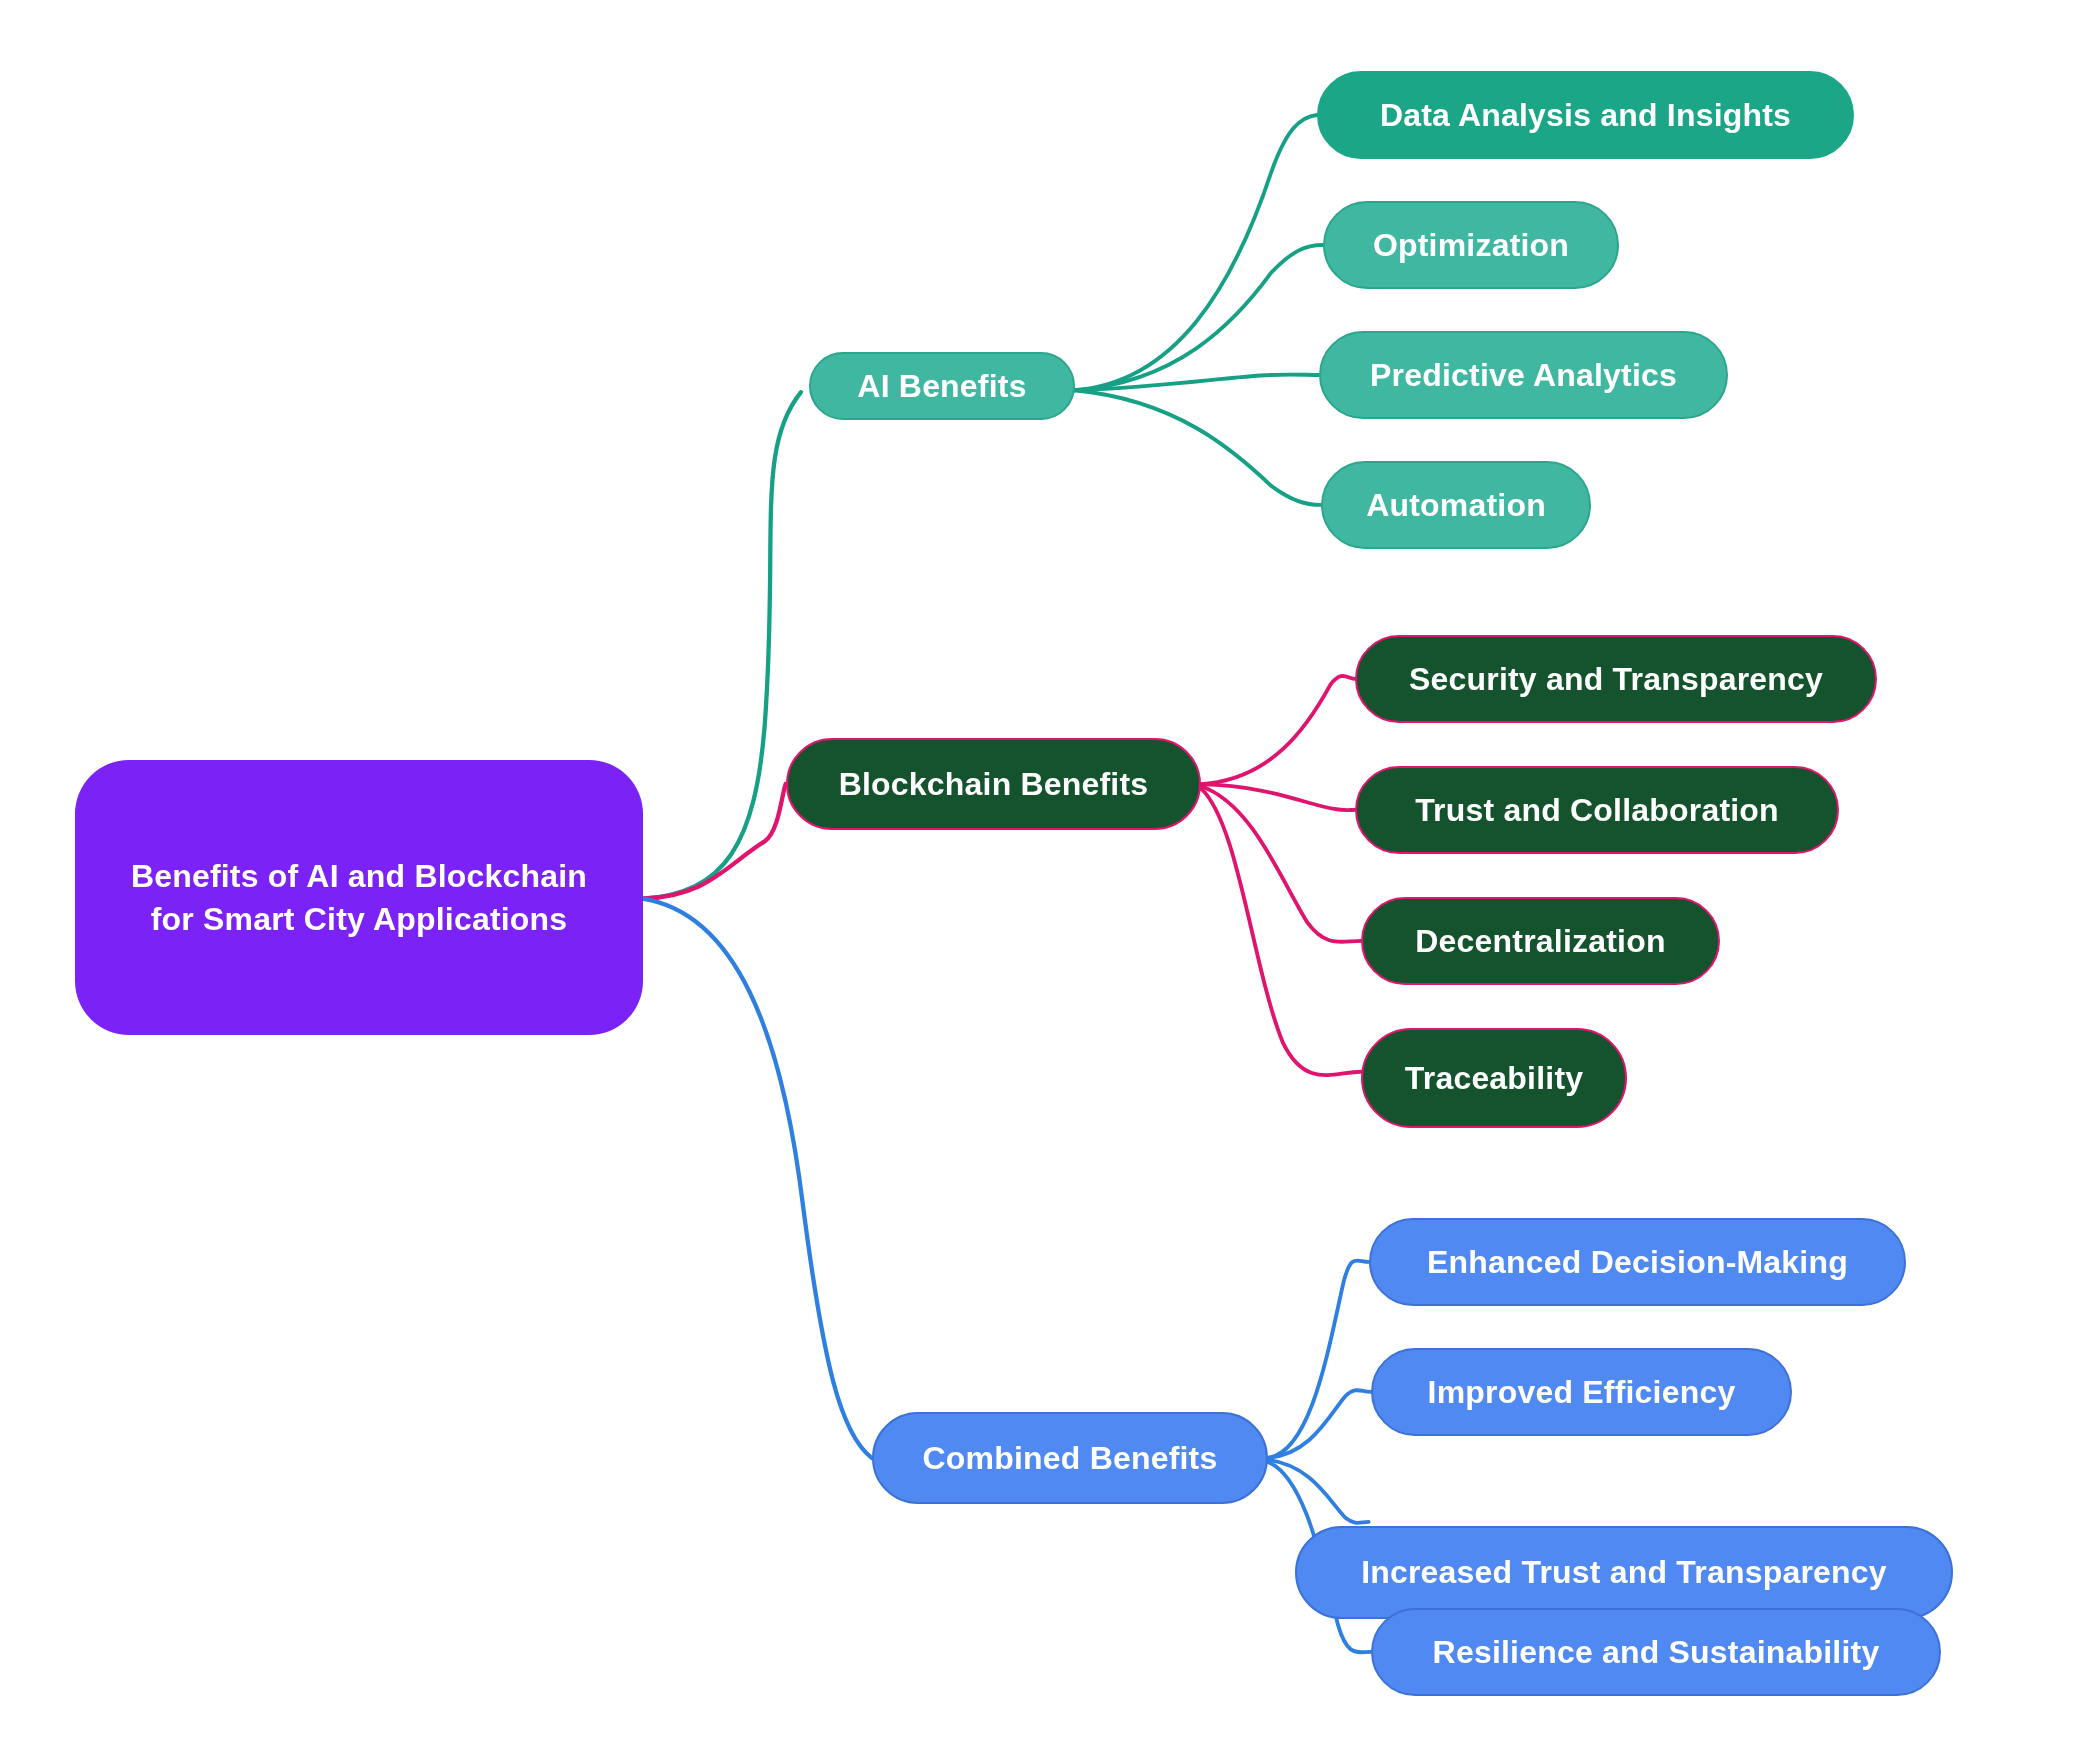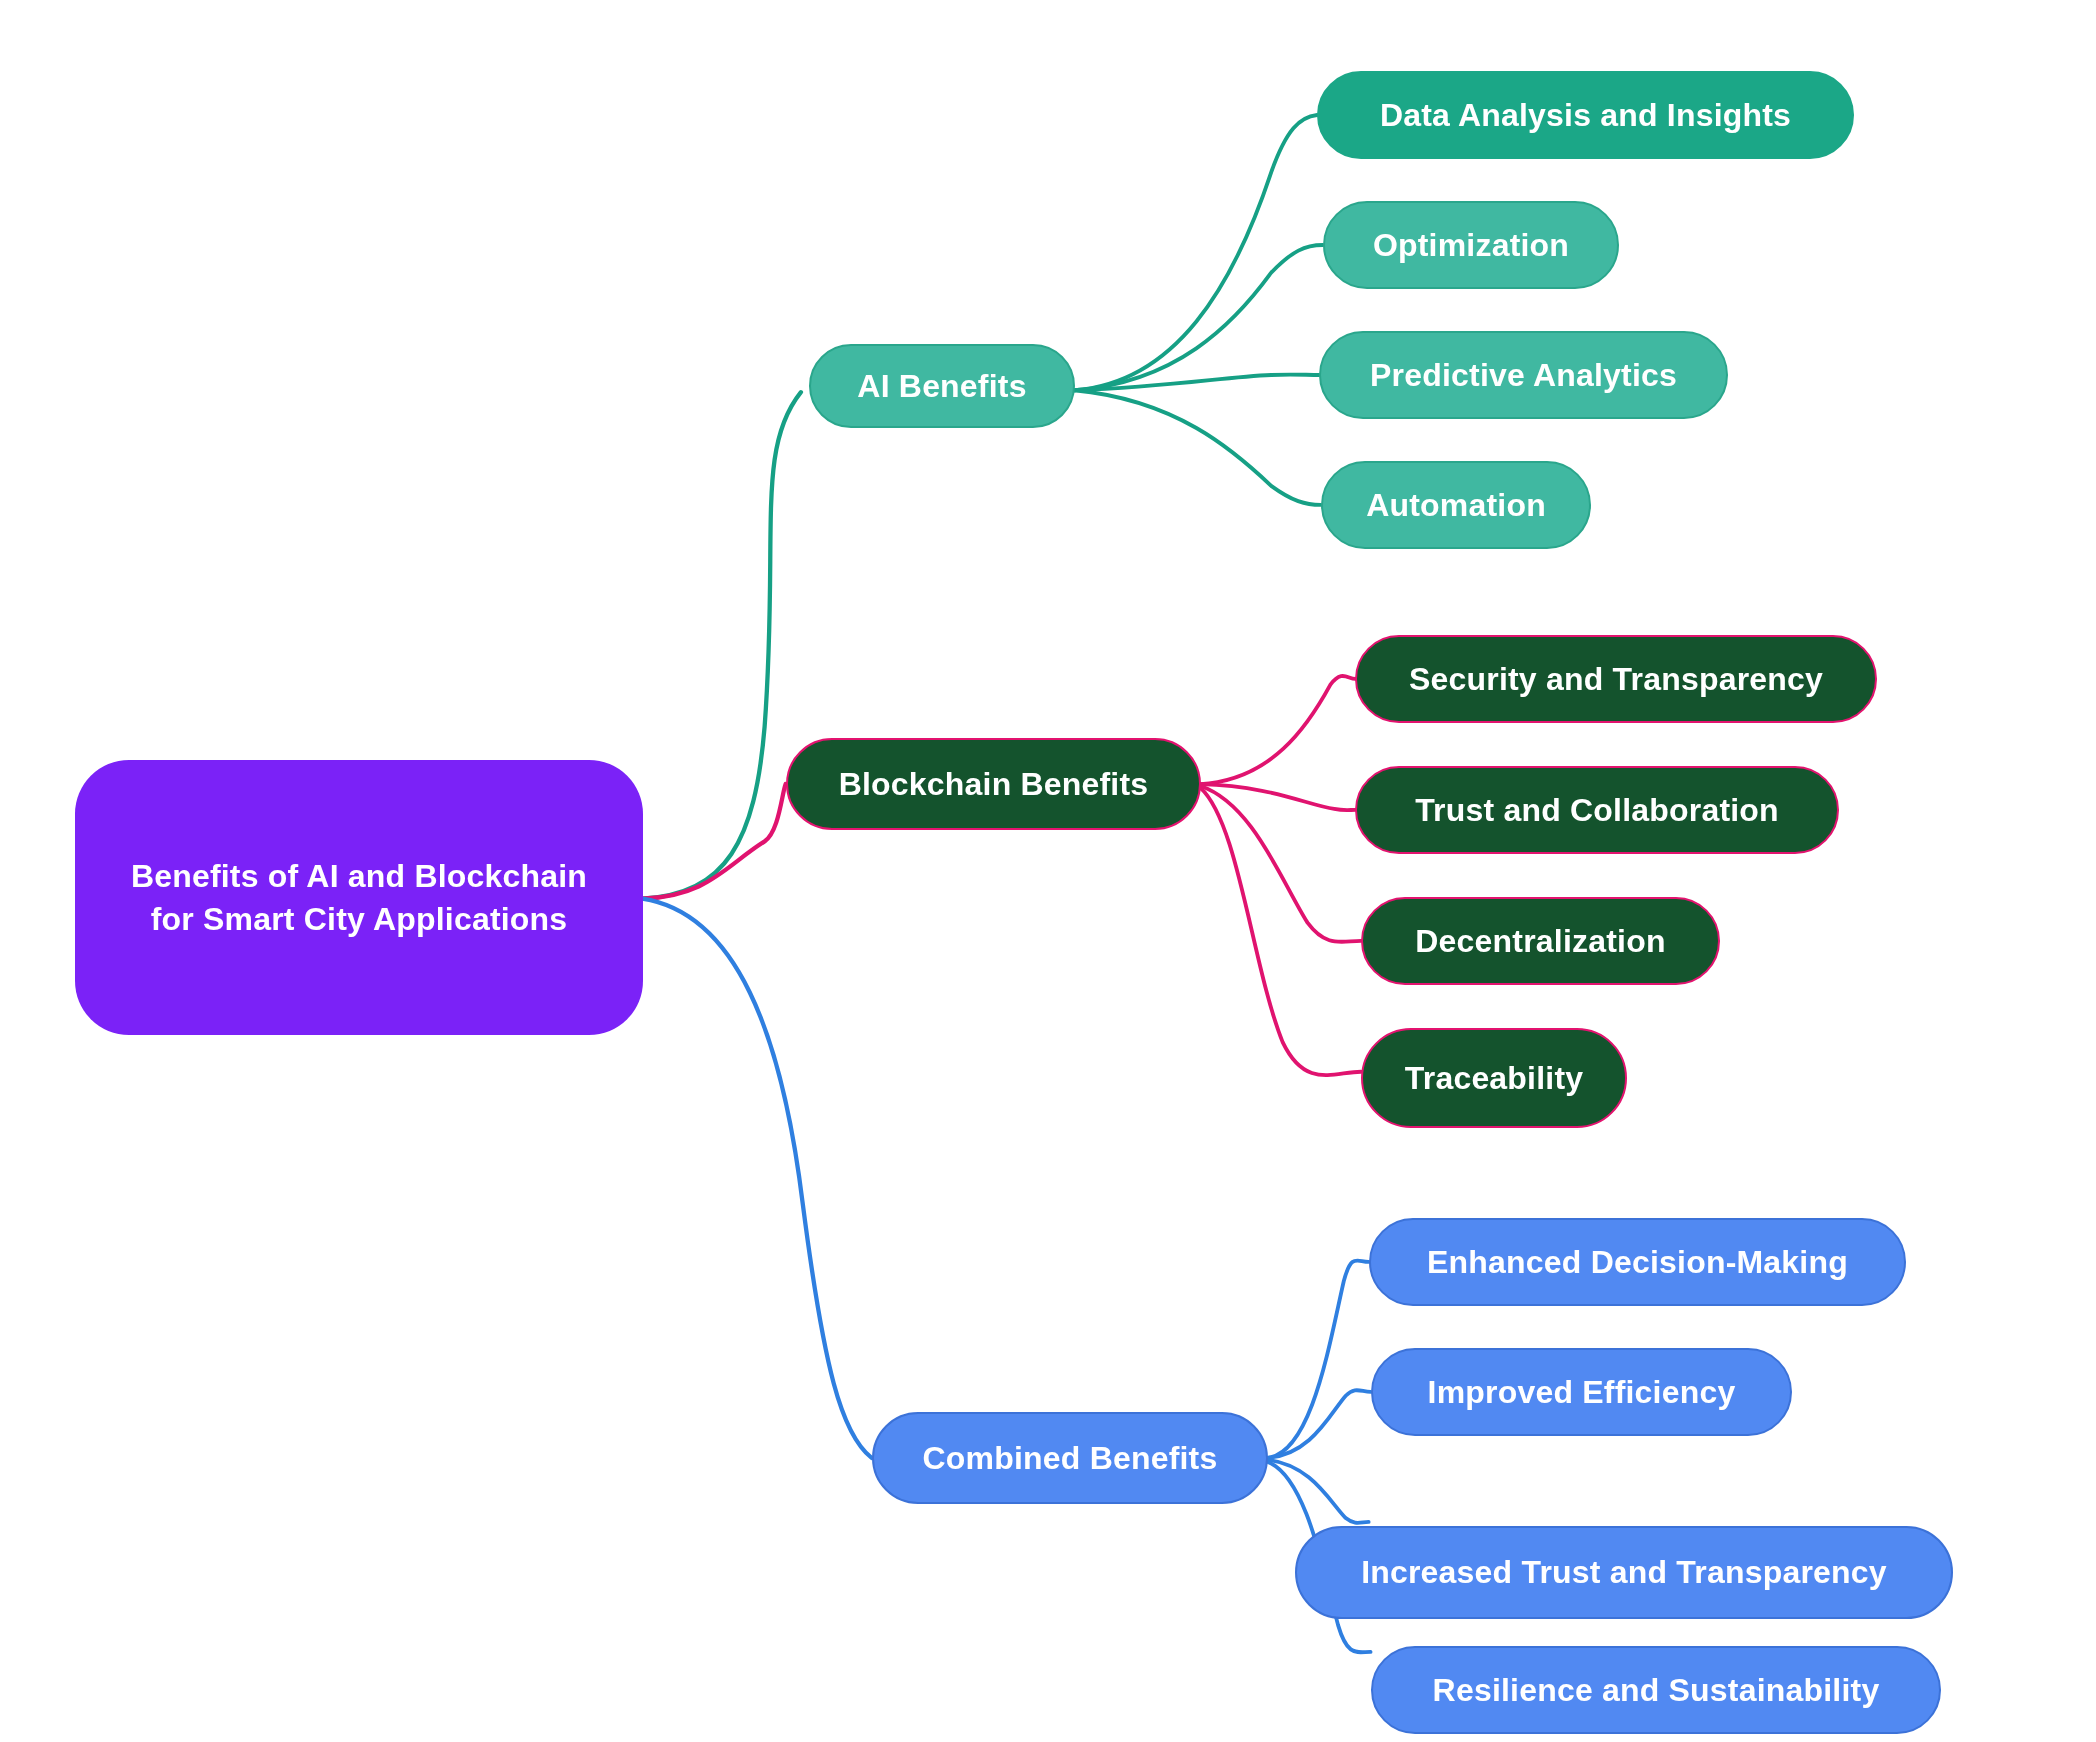--- a/index.html
+++ b/index.html
@@ -107,21 +107,21 @@
     <path d="M 1326 1525 C 1372 1520 1390 1410 1406 1340 C 1414 1310 1420 1320 1432 1320" fill="none" stroke="#2f7fe0" stroke-width="4" stroke-linecap="round"></path>
     <path d="M 1326 1525 C 1372 1522 1392 1478 1408 1460 C 1418 1450 1424 1456 1434 1456" fill="none" stroke="#2f7fe0" stroke-width="4" stroke-linecap="round"></path>
     <path d="M 1326 1527 C 1372 1532 1392 1572 1408 1588 C 1418 1596 1424 1592 1432 1592" fill="none" stroke="#2f7fe0" stroke-width="4" stroke-linecap="round"></path>
     <path d="M 1326 1529 C 1366 1544 1384 1640 1400 1700 C 1410 1734 1420 1728 1434 1728" fill="none" stroke="#2f7fe0" stroke-width="4" stroke-linecap="round"></path>
   </svg>
 
   <div class="node node-root" style="left:75px; top:760px; width:568px; height:275px;">
     <span class="node-label">Benefits of AI and Blockchain for Smart City Applications</span>
   </div>
 
-  <div class="node node-branch teal-light" style="left:809px; top:344px; width:266px; height:84px;">
+  <div class="node node-branch teal-light" style="left:809px; top:352px; width:266px; height:68px;">
     <span class="node-label">AI Benefits</span>
   </div>
 
   <div class="node node-leaf teal-dark" style="left:1317px; top:71px; width:537px; height:88px;">
     <span class="node-label">Data Analysis and Insights</span>
   </div>
 
   <div class="node node-leaf teal-light" style="left:1323px; top:201px; width:296px; height:88px;">
     <span class="node-label">Optimization</span>
   </div>
@@ -163,18 +163,18 @@
   </div>
 
   <div class="node node-leaf blue" style="left:1369px; top:1218px; width:537px; height:88px;">
     <span class="node-label">Enhanced Decision-Making</span>
   </div>
 
   <div class="node node-leaf blue" style="left:1295px; top:1478px; width:658px; height:93px;margin-top:48px;">
     <span class="node-label">Increased Trust and Transparency</span>
   </div>
 
-  <div class="node node-leaf blue" style="left:1371px; top:1608px; width:570px; height:88px;margin-top:38px;">
+  <div class="node node-leaf blue" style="left:1371px; top:1608px; width:570px; height:88px;">
     <span class="node-label">Resilience and Sustainability</span>
   </div>
 
 </div>
 
 
 </body></html>

